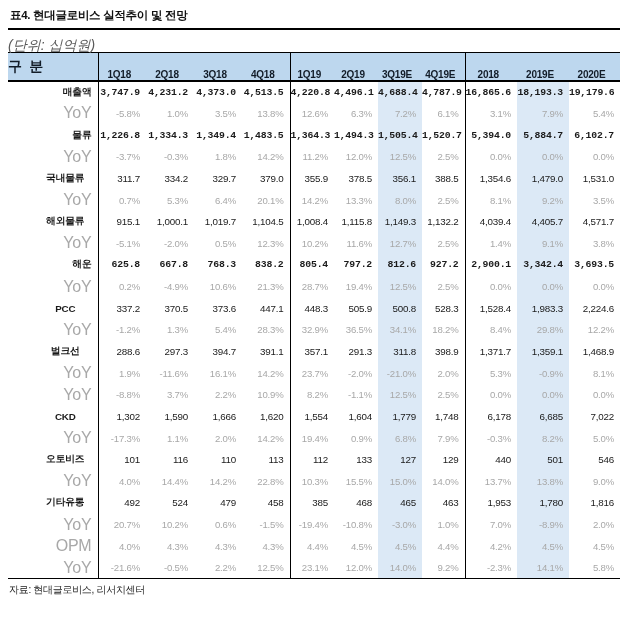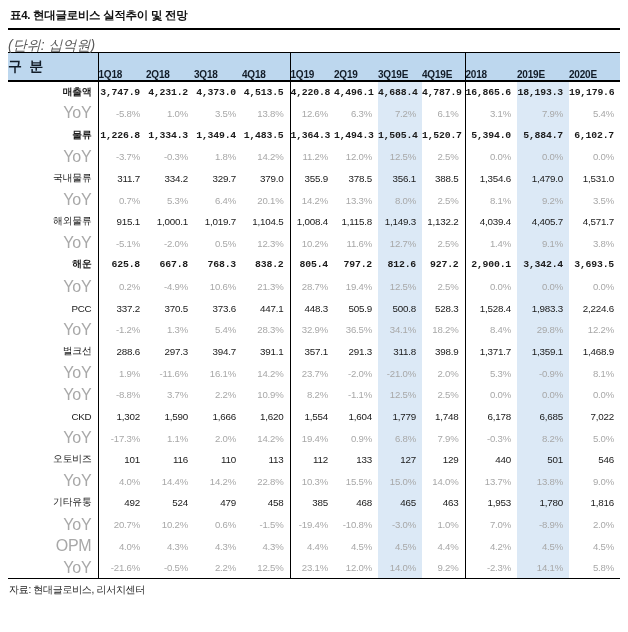--- a/index.html
+++ b/index.html
@@ -22,37 +22,37 @@
     margin:7px 1px 4px 0; height:11px;
   }
 
   table.fin {
     width:612px; table-layout:fixed; border-collapse:collapse;
     border-top:1px solid #000; border-bottom:1.5px solid #000;
   }
   table.fin thead th {
     background:#BDD7EE; color:#121c28;
     font-size:10px; font-weight:bold;
-    height:24px; padding:16px 6px 0 0; text-align:left;
+    height:24px; padding:16px 6px 0 0; text-align:center;
     border-bottom:2px solid #000; letter-spacing:-0.2px;
   }
   table.fin thead th.lblh { text-align:left; padding:0; white-space:pre; font-size:14px;margin-top:48px; }
 
   table.fin td {
     font-size:9.8px; color:#1a1a1a; height:21.65px;
     padding:0 6px 0 0; text-align:right;
     letter-spacing:-0.2px; white-space:nowrap; overflow:hidden;
   }
   td.lbl { text-align:left; padding-right:0; font-size:10.3px; letter-spacing:-0.4px; }
   .ind0 td.lbl { padding-left:4px; }
   .ind1 td.lbl { padding-left:16px; }
   .ind2 td.lbl { padding-left:31px; }
 
   tr.section td { font-weight:bold;font-family:Liberation Mono, monospace; }
-  tr.sub td.lbl { font-weight:normal; }
+  tr.sub td.lbl { font-weight:bold;text-align:center; }
   tr.muted td { color:#a8a8a8; font-size:9.6px; }
   tr.muted td.lbl { font-size:16px; }
 
   td.gr, th.gr { border-right:1.5px solid #000; }
   tr.rule-top td { border-top:1.5px solid #000; }
   td.hl { background:#DCE9F6; }
 
   .source-note {
     font-size:10px; color:#222; letter-spacing:-0.3px;
     margin:4px 0 0 1px;

